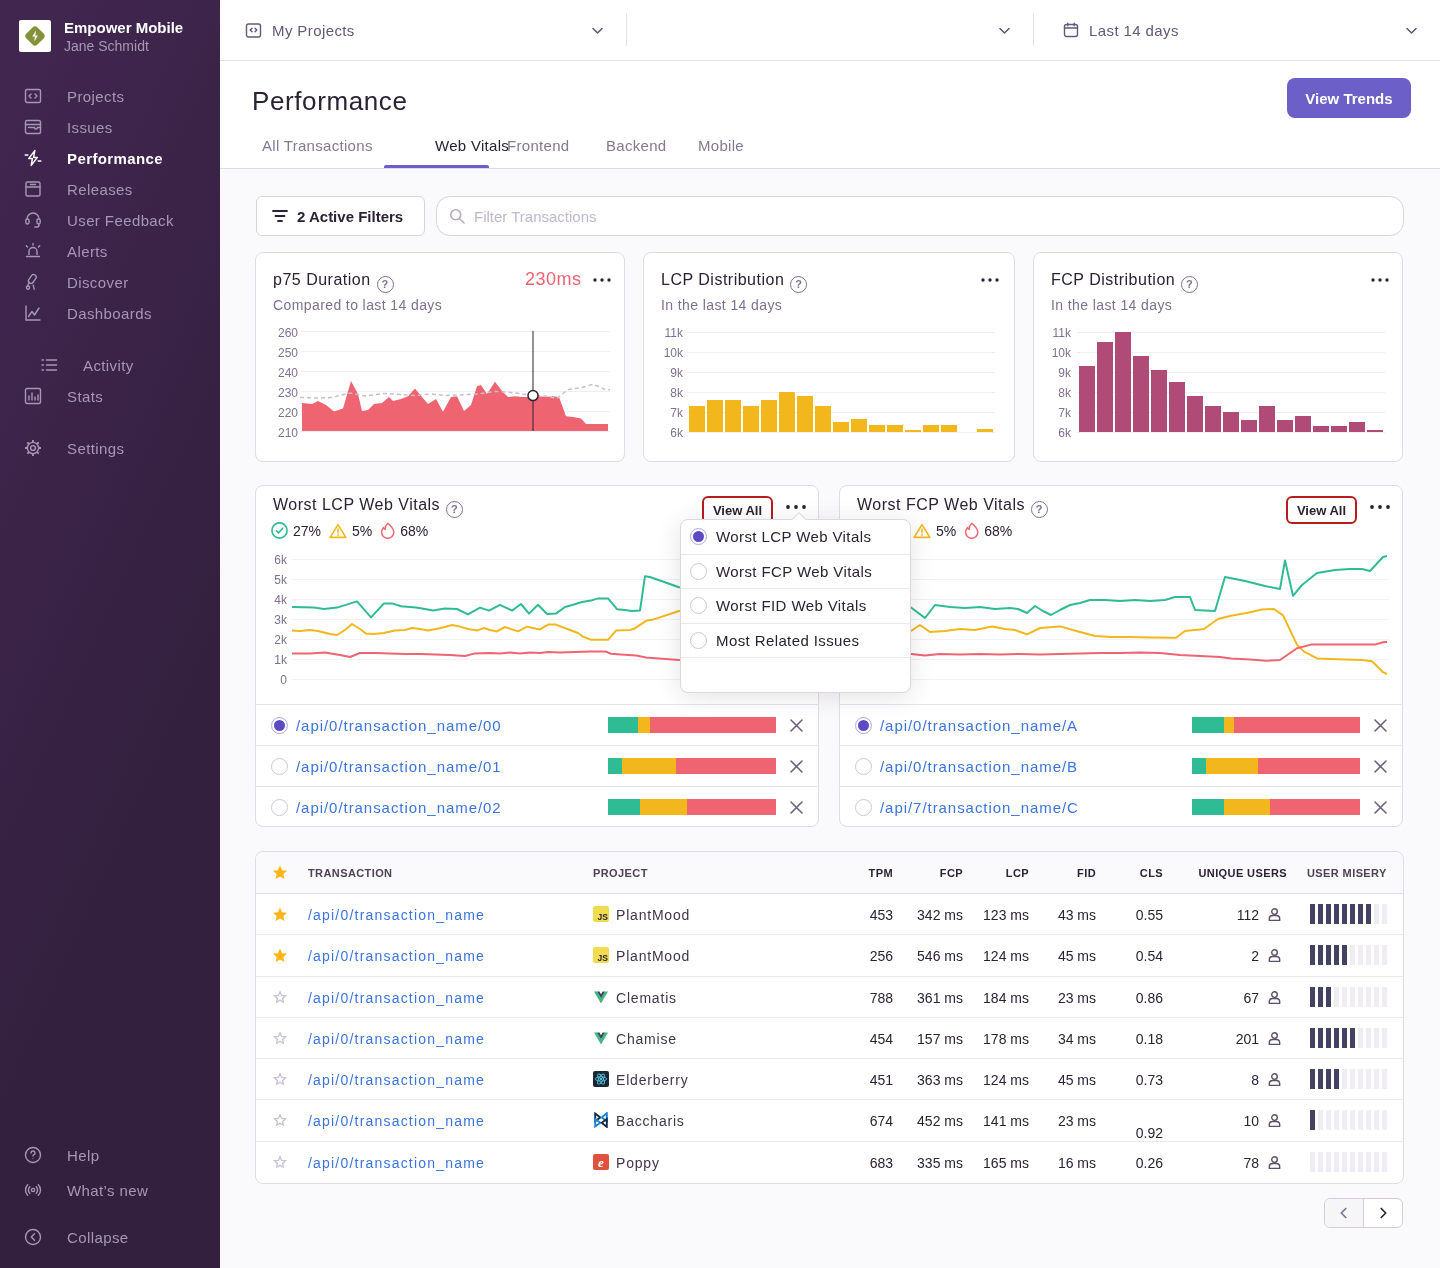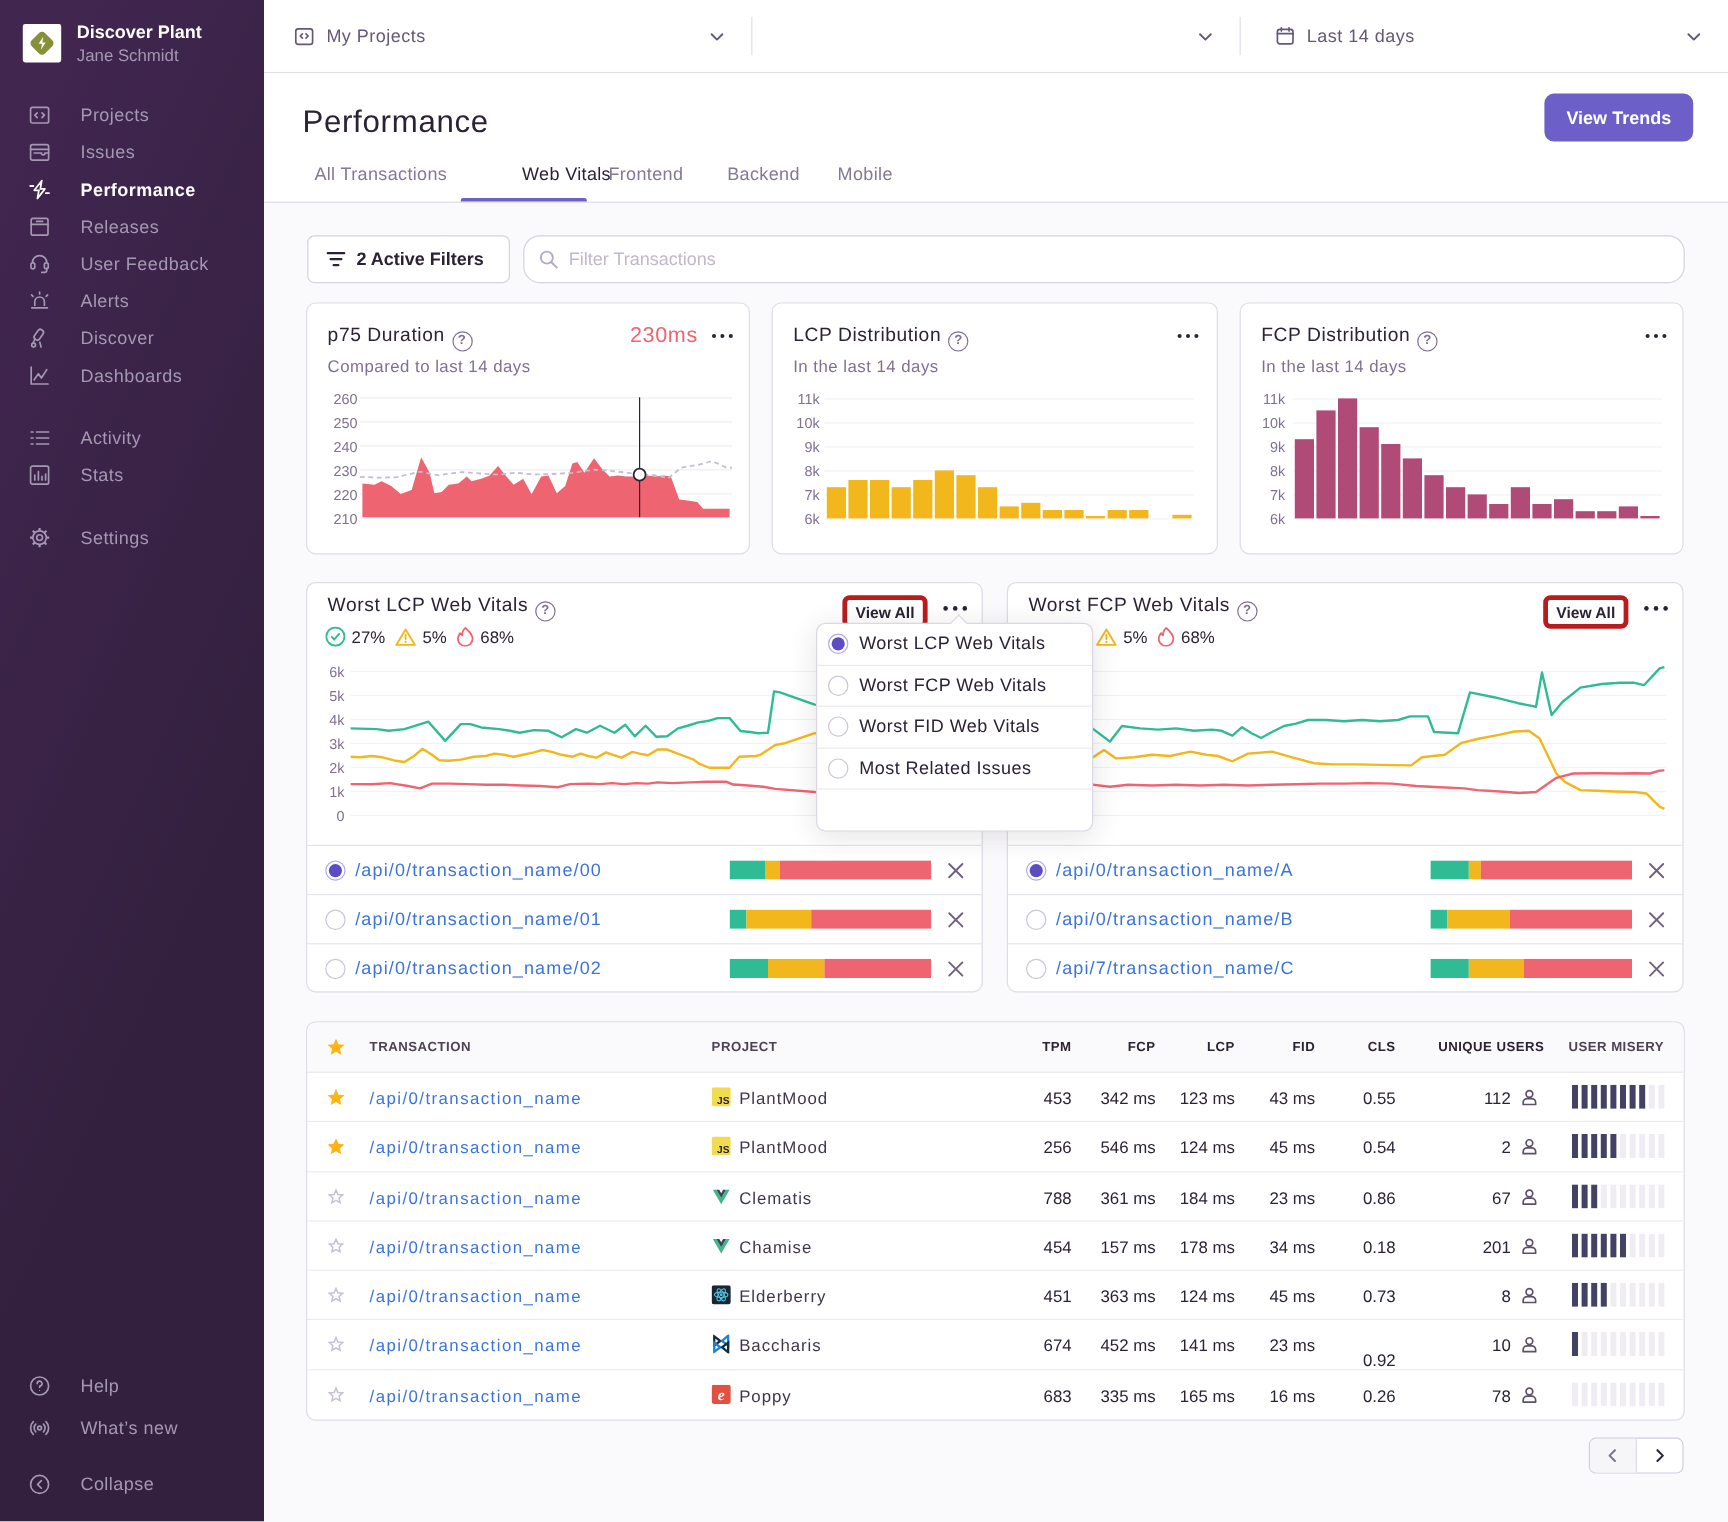--- a/index.html
+++ b/index.html
@@ -37,21 +37,21 @@
   
   .vrow { position:absolute; height:41px; border-top:1px solid #e7e3eb; display:flex; align-items:center; }
   .vlink { color:#3c74dd; font-size:15px; letter-spacing:0.95px; }
   .radio { width:17px; height:17px; border-radius:50%; border:1px solid #cec6d6; background:#fff; flex:none; }
   .radio.sel { border:1px solid #b3a7e6; position:relative; }
   .radio.sel::after { content:""; position:absolute; left:2px; top:2px; width:11px; height:11px; border-radius:50%; background:#5b4cc4; }
 
   .axlbl { font-size:12px; color:#80708f; text-align:right; }
   .pctrow { display:flex; align-items:center; height:17px; font-size:14px; color:#2b2233;text-align:right; }
   .pctrow span { margin:0 8px 0 5px; }
-  .viewall { width:71px; height:28px; background:#fff; border:4px solid #b91c1c; border-radius:6px; font-size:13px; font-weight:700; color:#2b2233; display:flex; align-items:center; justify-content:center; }
+  .viewall { width:71px; height:28px; background:#fff; border:2px solid #b91c1c; border-radius:6px; font-size:13px; font-weight:700; color:#2b2233; display:flex; align-items:center; justify-content:center; }
   .dd-item { height:34.6px; display:flex; align-items:center; font-size:15px; color:#2b2233; padding-left:9px; letter-spacing:0.4px; }
   .ddradio { width:17px; height:17px; border-radius:50%; border:1px solid #cec6d6; background:#fff; margin-right:9px; flex:none; }
   .ddradio.sel { border:1px solid #b3a7e6; position:relative; }
   .ddradio.sel::after { content:""; position:absolute; left:2px; top:2px; width:11px; height:11px; border-radius:50%; background:#5b4cc4; }
 
 
   .tlink { color:#3c74dd; font-size:14px; text-decoration:none; letter-spacing:1.2px; }
   .pbadge { left:337px; top:12px; }
   
   #table { position:absolute; left:255px; top:851px; width:1149px; background:#fff; border:1px solid #e0dbe4; border-radius:8px; }
@@ -63,21 +63,21 @@
 </head>
 <body>
 
 <div id="sidebar">
   <div class="abs" style="left:19px;top:20px;width:32px;height:32px;background:#fff;border-radius:2px;">
     <svg width="32" height="32" viewBox="0 0 32 32">
       <rect x="8.2" y="8.2" width="15.6" height="15.6" rx="3.5" fill="#859038" transform="rotate(45 16 16)"></rect>
       <path d="M17 10.6 L13.2 16.4 L15.9 16.4 L15.2 21.4 L19 15.5 L16.3 15.5 Z" fill="#fff"></path>
     </svg>
   </div>
-  <div class="abs" style="left:64px;top:19px;font-size:15px;font-weight:700;color:#fff;">Discover Plant</div>
+  <div class="abs" style="left:64px;top:19px;font-size:15px;font-weight:700;color:#fff;">Empower Mobile</div>
   <div class="abs" style="left:64px;top:38px;font-size:14px;color:#a598b2;">Jane Schmidt</div>
 
   <div class="sb-item" style="top:81px;"><svg class="ic" viewBox="0 0 18 18" fill="none" stroke="#a598b2" stroke-width="1.4">
         <rect x="1.5" y="2.5" width="15" height="13" rx="1.5"></rect>
         <path d="M7 7l-2 2 2 2M11 7l2 2-2 2" stroke-linecap="round" stroke-linejoin="round"></path>
       </svg>Projects</div>
   <div class="sb-item" style="top:112px;"><svg class="ic" viewBox="0 0 18 18" fill="none" stroke="#a598b2" stroke-width="1.4">
         <rect x="1.5" y="2.5" width="15" height="13" rx="1.5"></rect>
         <path d="M1.5 6.5h15M4.5 9.5h6a1.5 1.5 0 0 0 3 0h3" stroke-linecap="round"></path>
       </svg>Issues</div>
@@ -103,21 +103,21 @@
   <div class="sb-item" style="top:267px;"><svg class="ic" viewBox="0 0 18 18" fill="none" stroke="#a598b2" stroke-width="1.4">
         <rect x="5.8" y="1.2" width="5" height="9.5" rx="2.2" transform="rotate(35 8.3 6)"></rect>
         <path d="M5.2 9.5 3.4 13.2M9.2 12.2l1 4" stroke-linecap="round"></path>
         <circle cx="4" cy="14.6" r="1.6"></circle>
       </svg>Discover</div>
   <div class="sb-item" style="top:298px;"><svg class="ic" viewBox="0 0 18 18" fill="none" stroke="#a598b2" stroke-width="1.4">
         <path d="M2 2v14h14" stroke-linecap="round"></path>
         <path d="M4.5 12.5l3.5-5 2.5 3.5 4.5-7" stroke-linecap="round" stroke-linejoin="round"></path>
       </svg>Dashboards</div>
 
-  <div class="sb-item" style="top:350px;"><svg class="ic" viewBox="0 0 18 18" fill="none" stroke="#a598b2" stroke-width="1.4">
+  <div class="sb-item" style="top:350px;padding-left:16px;"><svg class="ic" viewBox="0 0 18 18" fill="none" stroke="#a598b2" stroke-width="1.4">
         <path d="M6.5 4h10M6.5 9h10M6.5 14h10" stroke-linecap="round"></path>
         <path d="M2 4h1.5M2 9h1.5M2 14h1.5" stroke-linecap="round"></path>
       </svg>Activity</div>
   <div class="sb-item" style="top:381px;"><svg class="ic" viewBox="0 0 18 18" fill="none" stroke="#a598b2" stroke-width="1.4">
         <rect x="1.5" y="1.5" width="15" height="15" rx="1.5"></rect>
         <path d="M5 13V9M8 13V6M11 13v-3M14 13V8" stroke-linecap="round"></path>
       </svg>Stats</div>
 
   <div class="sb-item" style="top:433px;"><svg class="ic" viewBox="0 0 18 18" fill="none" stroke="#a598b2" stroke-width="1.4">
         <circle cx="9" cy="9" r="2.4"></circle>

